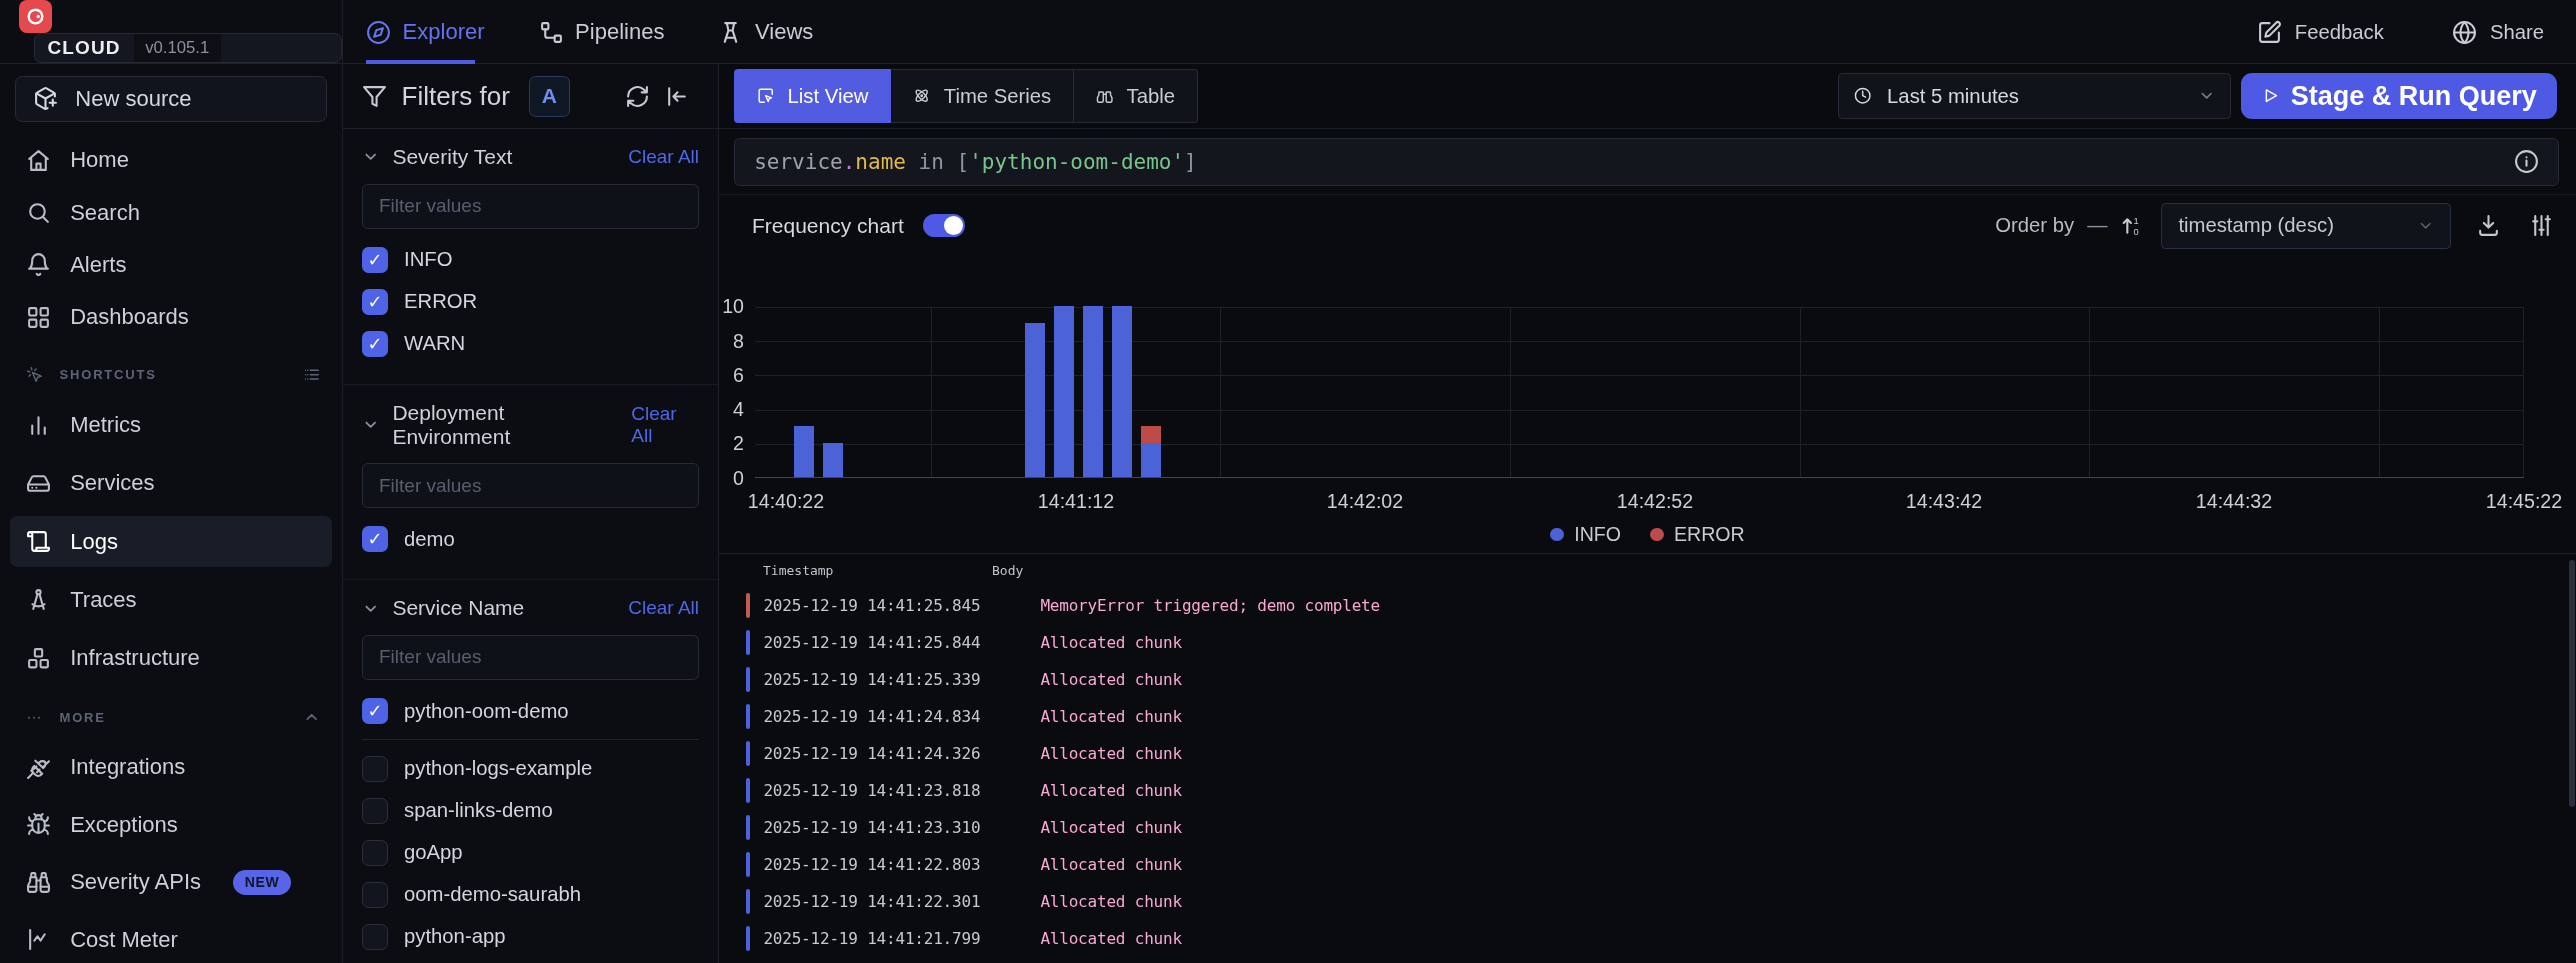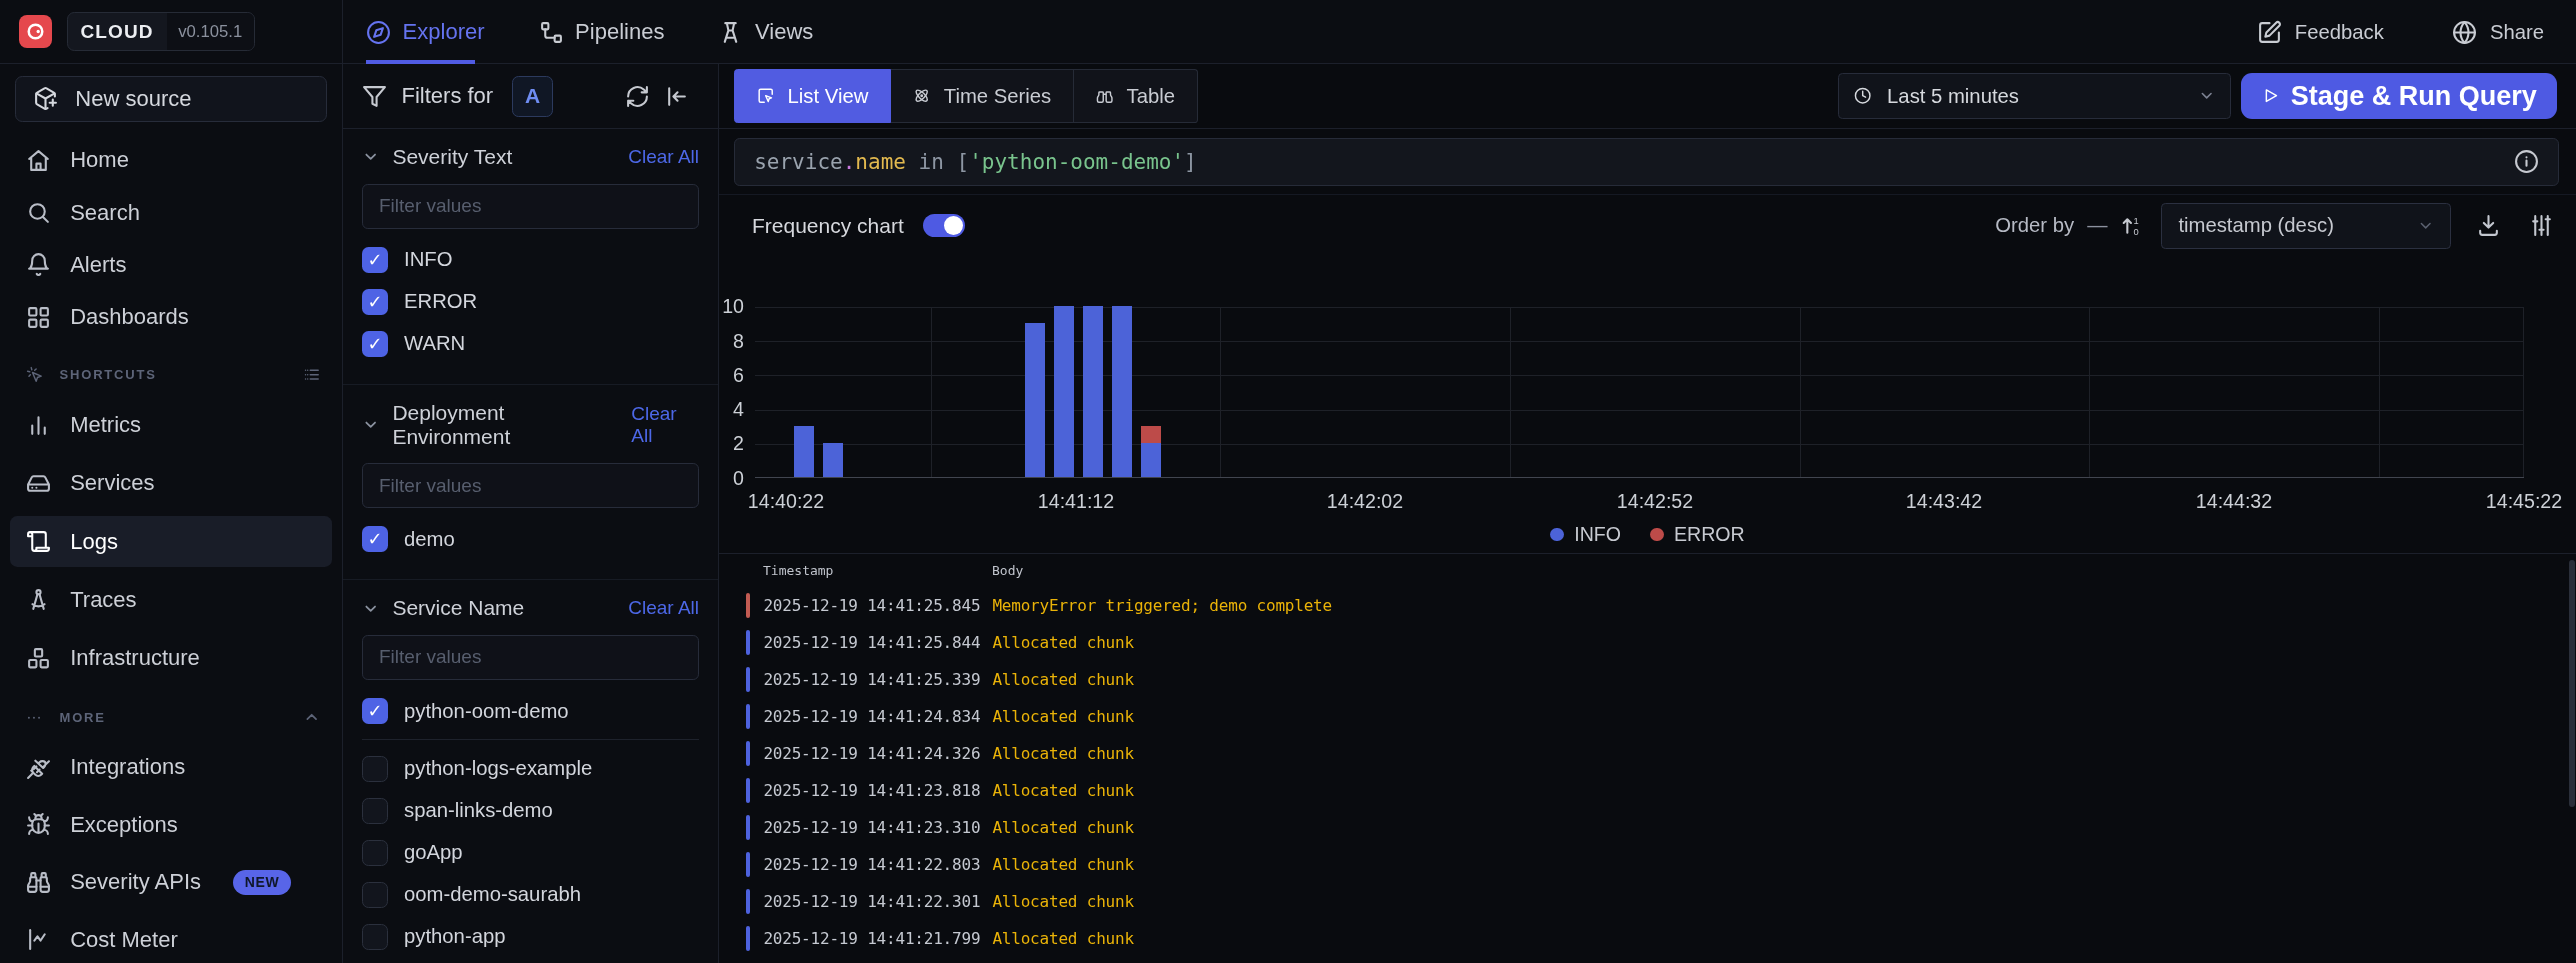--- a/index.html
+++ b/index.html
@@ -6,22 +6,22 @@
   *{box-sizing:border-box;}
   .app{width:2576px;height:964px;position:relative;overflow:hidden;background:#0a0c10;
        font-family:"Liberation Sans",sans-serif;color:#d7dae0;}
   svg{display:block;}
   .ic{width:25px;height:25px;flex:none;}
   .ic-sm{width:17.4px;height:17.4px;flex:none;}
 
   
   .topbar{position:absolute;top:0;left:0;right:0;height:64px;background:#0b0d12;
           border-bottom:0.7px solid #1c202b;display:flex;align-items:center;z-index:5;}
-  .tb-left{width:343px;height:100%;display:flex;align-items:center;padding-left:19px;
-           border-right:0.7px solid #1c202b;}
+  .tb-left{width:343px;height:100%;display:flex;padding-left:19px;
+           border-right:0.7px solid #1c202b;flex-direction:column;}
   .logo-sq{width:33px;height:33px;border-radius:8px;background:#e5484d;display:flex;
            align-items:center;justify-content:center;flex:none;}
   .brand{display:flex;align-items:center;height:39px;background:#14171f;border:0.7px solid #262b36;
          border-radius:7.3px;overflow:hidden;margin-left:14.5px;}
   .brand-name{padding:0 13px;font-weight:bold;font-size:19px;letter-spacing:1.1px;color:#eceef2;}
   .brand-ver{padding:0 11.6px;height:100%;display:flex;align-items:center;background:#0d0f15;
              color:#8b919e;font-size:16.7px;}
   .tb-nav{position:absolute;left:366px;top:0;height:64px;display:flex;gap:54px;align-items:center;justify-content:center;}
   .tb-nav-item{display:flex;align-items:center;gap:11.6px;font-size:22px;color:#c9ccd3;height:100%;}
   .tb-nav-item.active{color:#6573f0;}
@@ -51,21 +51,21 @@
   .sc-item{height:51px;margin-bottom:7.3px;}
   .more-item{height:51px;margin-bottom:6.5px;}
   .new-badge{margin-left:13px;background:#5865e8;color:#0f172a;font-size:14px;font-weight:bold;
              letter-spacing:0.7px;border-radius:725px;padding:4.4px 11.6px;}
 
   
   .filters{width:376px;flex:none;border-right:0.7px solid #1c202b;background:#0b0d12;
            display:flex;flex-direction:column;overflow:hidden;}
   .f-head{height:65px;flex:none;border-bottom:0.7px solid #1c202b;display:flex;align-items:center;
           padding:0 29px 0 19px;gap:14.5px;}
-  .f-title{font-size:22px;color:#d2d5dc;}
+  .f-title{font-size:26px;color:#d2d5dc;}
   .f-chip{width:41px;height:41px;border:0.7px solid #2c3a5e;background:#101725;border-radius:6.5px;
           display:flex;align-items:center;justify-content:center;color:#6f8df2;font-size:21px;
           font-weight:bold;margin-left:4.4px;}
   .f-head .spacer{flex:1;}
   .f-headic{color:#c6c9d0;}
   .f-sec{padding:16px 19px 19px;border-bottom:0.7px solid #171b24;}
   .f-sec-head{display:flex;align-items:center;gap:13px;}
   .f-sec-head .chev{color:#8b92a0;}
   .f-sec-title{font-size:21px;color:#ced1d8;}
   .f-clear{margin-left:auto;font-size:19px;color:#4d68e8;}
@@ -140,21 +140,21 @@
   .leg-dot{width:13.8px;height:13.8px;border-radius:50%;}
 
   .logs-table{flex:1;overflow:hidden;font-family:"DejaVu Sans Mono",monospace;}
   .t-head{display:flex;height:33px;align-items:center;padding-left:44px;color:#c0c4cc;
           font-size:13px;}
   .t-head .c1{width:229px;flex:none;}
   .t-row{display:flex;height:37px;align-items:center;padding-left:27px;}
   .sev{width:4.4px;height:25px;border-radius:2.2px;margin-right:13px;flex:none;}
   .sev.INFO{background:#4d62de;} .sev.ERROR{background:#c25b52;}
   .t-ts{width:229px;flex:none;font-size:16px;letter-spacing:-0.2px;color:#c5c9d1;}
-  .t-body{font-size:16px;letter-spacing:-0.2px;color:#eab308;white-space:pre;}
+  .t-body{font-size:16px;letter-spacing:-0.2px;color:#f9a8d4;white-space:pre;margin-left:48px;}
 
   .scrollbar{position:absolute;right:1.5px;top:560px;width:5.1px;height:247px;background:#2a2f3a;
              border-radius:2.9px;}
 </style>
 </head>
 <body>
 
 <div class="app">
 
   <div class="topbar">

